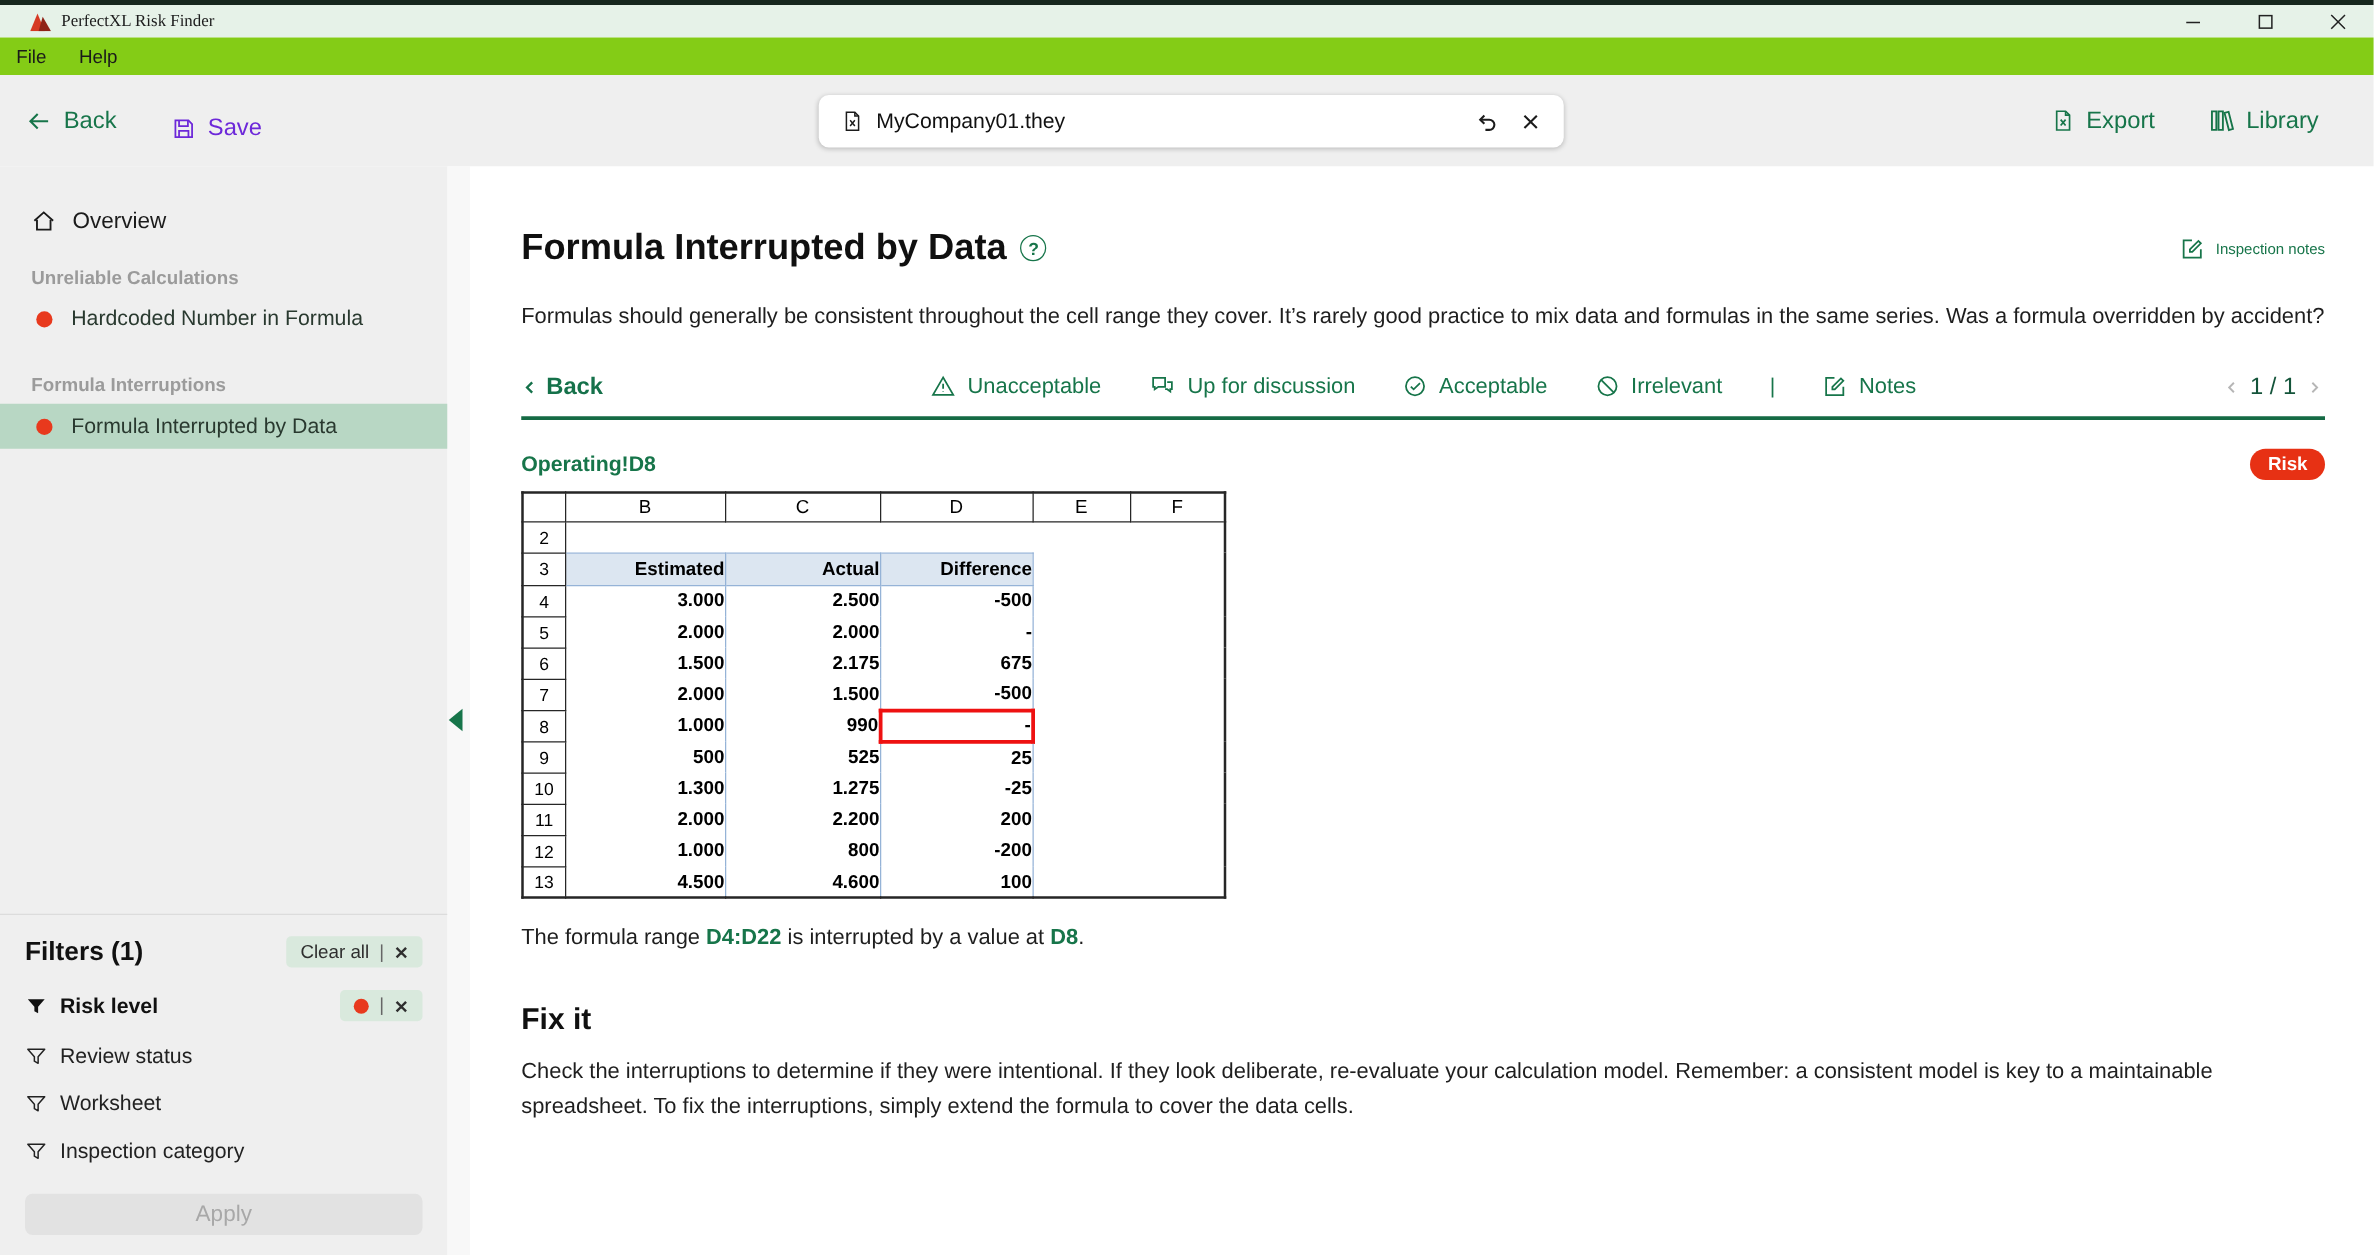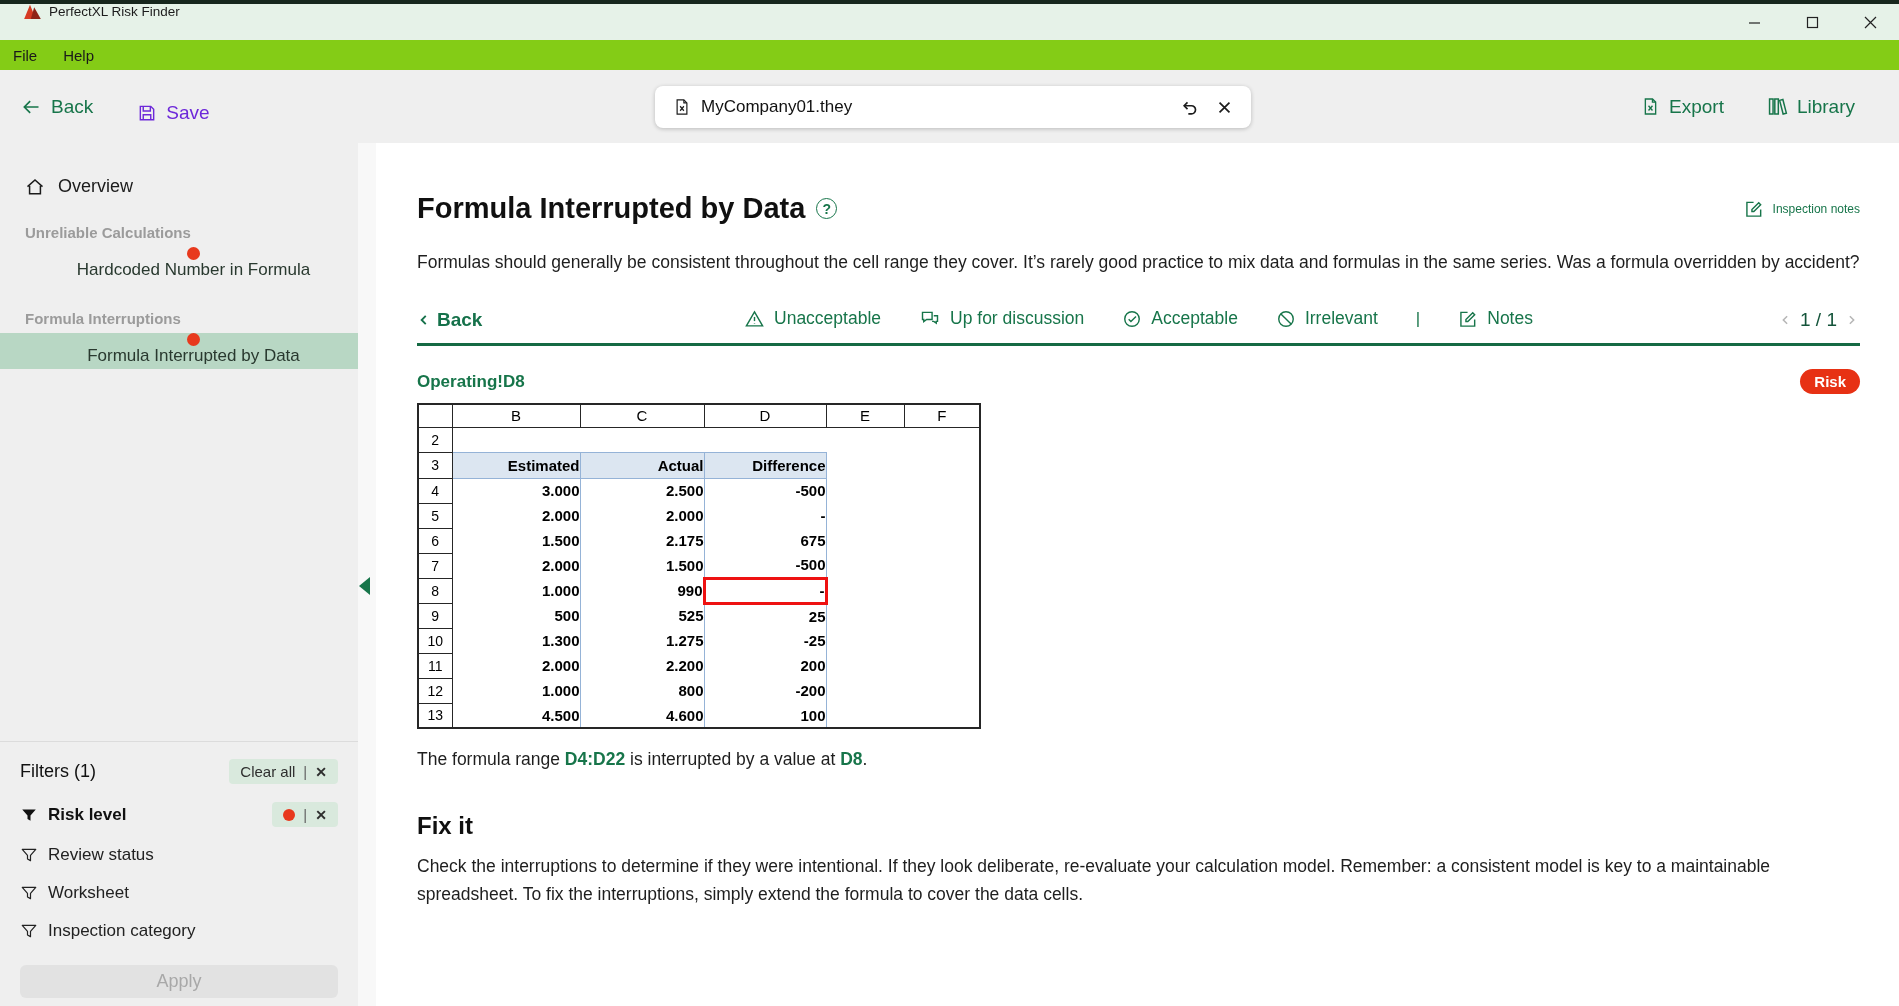--- a/index.html
+++ b/index.html
@@ -1,21 +1,21 @@
 <!DOCTYPE html>
 <html><head>
 <meta charset="utf-8">
 <style>
   * { margin:0; padding:0; box-sizing:border-box; }
   html,body { width:1899px; height:1006px; overflow:hidden; font-family:"Liberation Sans", sans-serif; background:#fff; }
   svg { display:block; }
 
   
   .win-top { height:4px; background:#17271d; }
-  .titlebar { height:36px; background:#e6f2e8; display:flex; align-items:flex-start; padding-left:24px; }
+  .titlebar { height:26px; background:#e6f2e8; display:flex; align-items:center; padding-left:24px;font-family:Liberation Serif, serif; }
   .titlebar .app-title { font-size:13.5px; color:#1c1c1c; margin-left:8px; flex:1; }
   .win-btns { display:flex; height:100%; }
   .win-btn { width:58px; display:flex; align-items:center; justify-content:center; color:#222; cursor:default; }
 
   .menubar { height:30px; background:#84cc16; display:flex; align-items:center; gap:26px; padding-left:13px; }
   .menu-item { font-size:15px; color:#1a1a1a; }
 
   
   .toolbar { height:73px; background:#efefef; position:relative; display:flex; align-items:center; }
   .tb-left { display:flex; align-items:center; gap:44px; margin-left:20px; }
@@ -29,27 +29,27 @@
   .tb-right { position:absolute; right:44px; top:0; height:100%; display:flex; align-items:center; gap:42px; }
   .tb-green { color:#17754a; display:flex; align-items:center; gap:9px; font-size:19px; }
 
   
   .app-body { display:flex; height:871px; }
 
   .sidebar { width:358px; background:#efefef; display:flex; flex-direction:column; }
   .nav { padding-top:33px; }
   .overview-row { display:flex; align-items:center; gap:13px; padding-left:25px; font-size:18px; color:#1b1b1b; }
   .section-label { margin-top:27px; padding-left:25px; font-size:15px; font-weight:700; color:#9b9b9b; }
-  .nav-item { margin-top:6px; height:36px; display:flex; align-items:center; padding-left:29px; font-size:17px; color:#29392f;flex-direction:column; }
+  .nav-item { margin-top:6px; height:36px; display:flex; align-items:center; gap:15px; padding-left:29px; font-size:17px; color:#29392f; }
   .nav-item.sel { background:#b8d7c4; }
   .dot { width:13px; height:13px; border-radius:50%; background:#e8391d; flex:0 0 auto; }
 
   .filters { margin-top:auto; border-top:1px solid #dcdcdc; padding:17px 20px 16px 20px; }
   .filters-head { display:flex; align-items:center; justify-content:space-between; }
-  .filters-title { font-size:18px; font-weight:400; color:#111; }
+  .filters-title { font-size:21px; font-weight:700; color:#111; }
   .pill { background:#d9e9dd; border-radius:4px; padding:4px 11px; font-size:15px; color:#2e2e2e; display:flex; align-items:center; gap:8px; }
   .pill .bar { color:#666; }
   .pill .x { font-size:14px; font-weight:700; }
   .filter-row { margin-top:18px; display:flex; align-items:center; }
   .filter-row .flabel { margin-left:10px; font-size:17px; color:#222; }
   .filter-row.active .flabel { font-weight:700; color:#111; }
   .filter-row .spacer { flex:1; }
   .apply-btn { margin-top:24px; height:33px; width:100%; background:#e2e2e2; color:#a8a8a8; border:none; border-radius:6px; font-size:18px; font-family:inherit; }
 
   .side-gap { width:18px; background:#f8f8f8; position:relative; }

